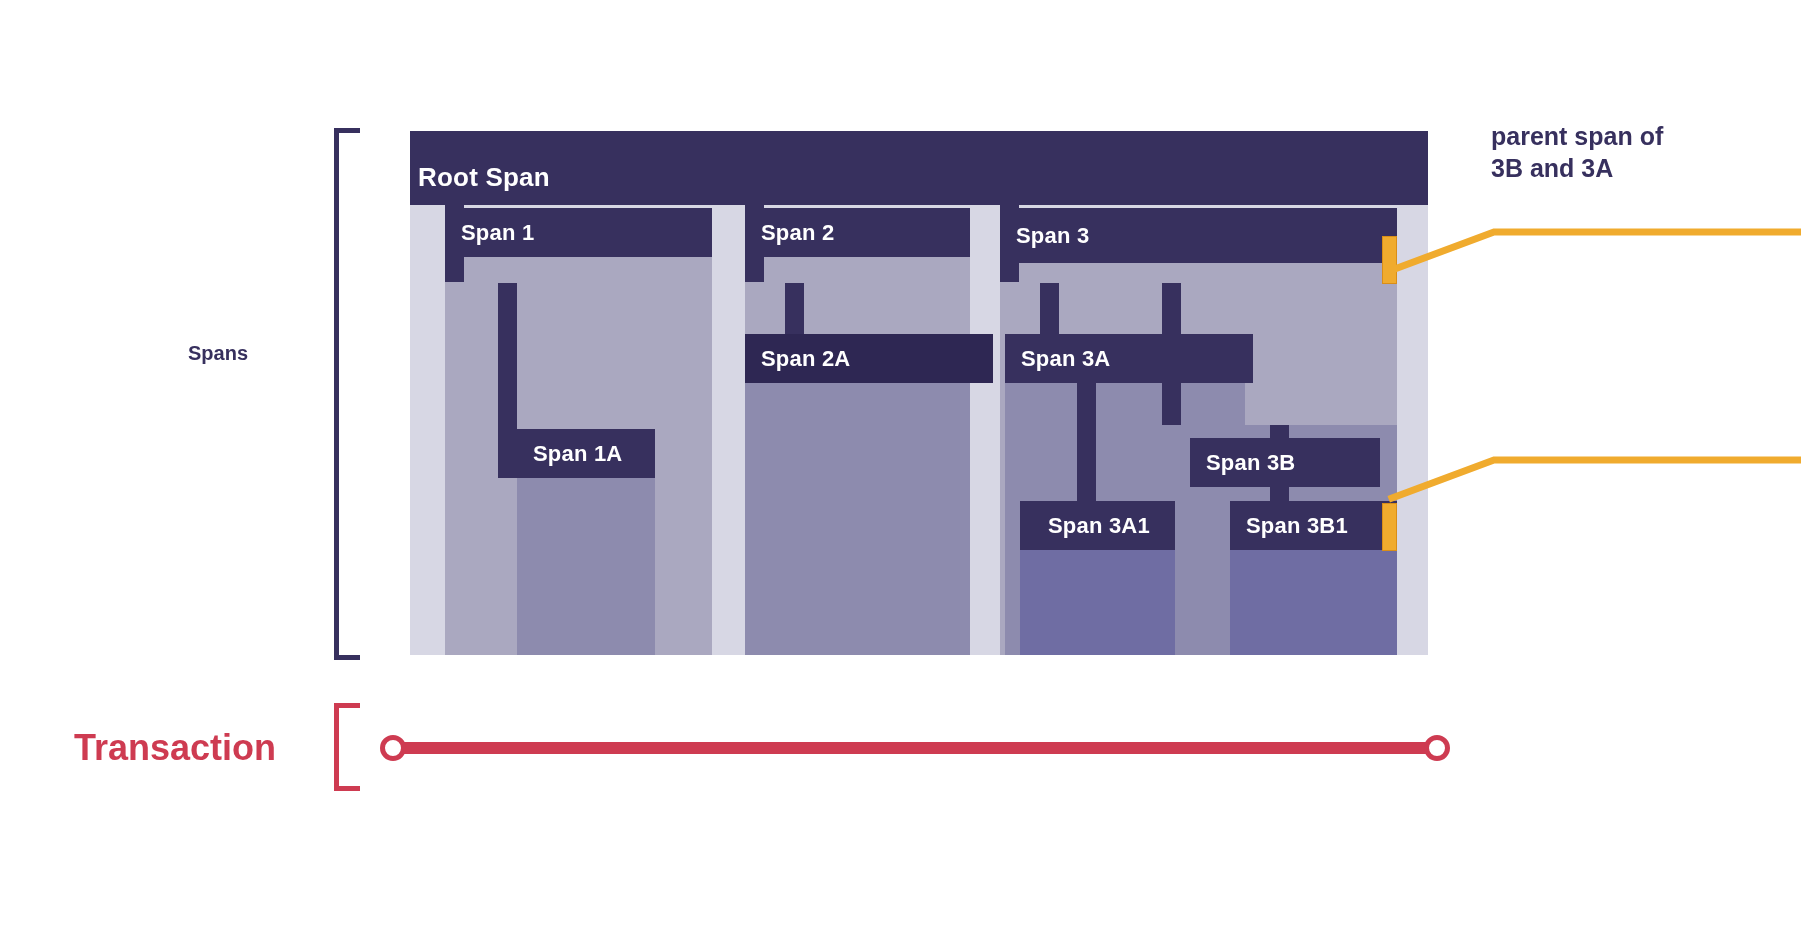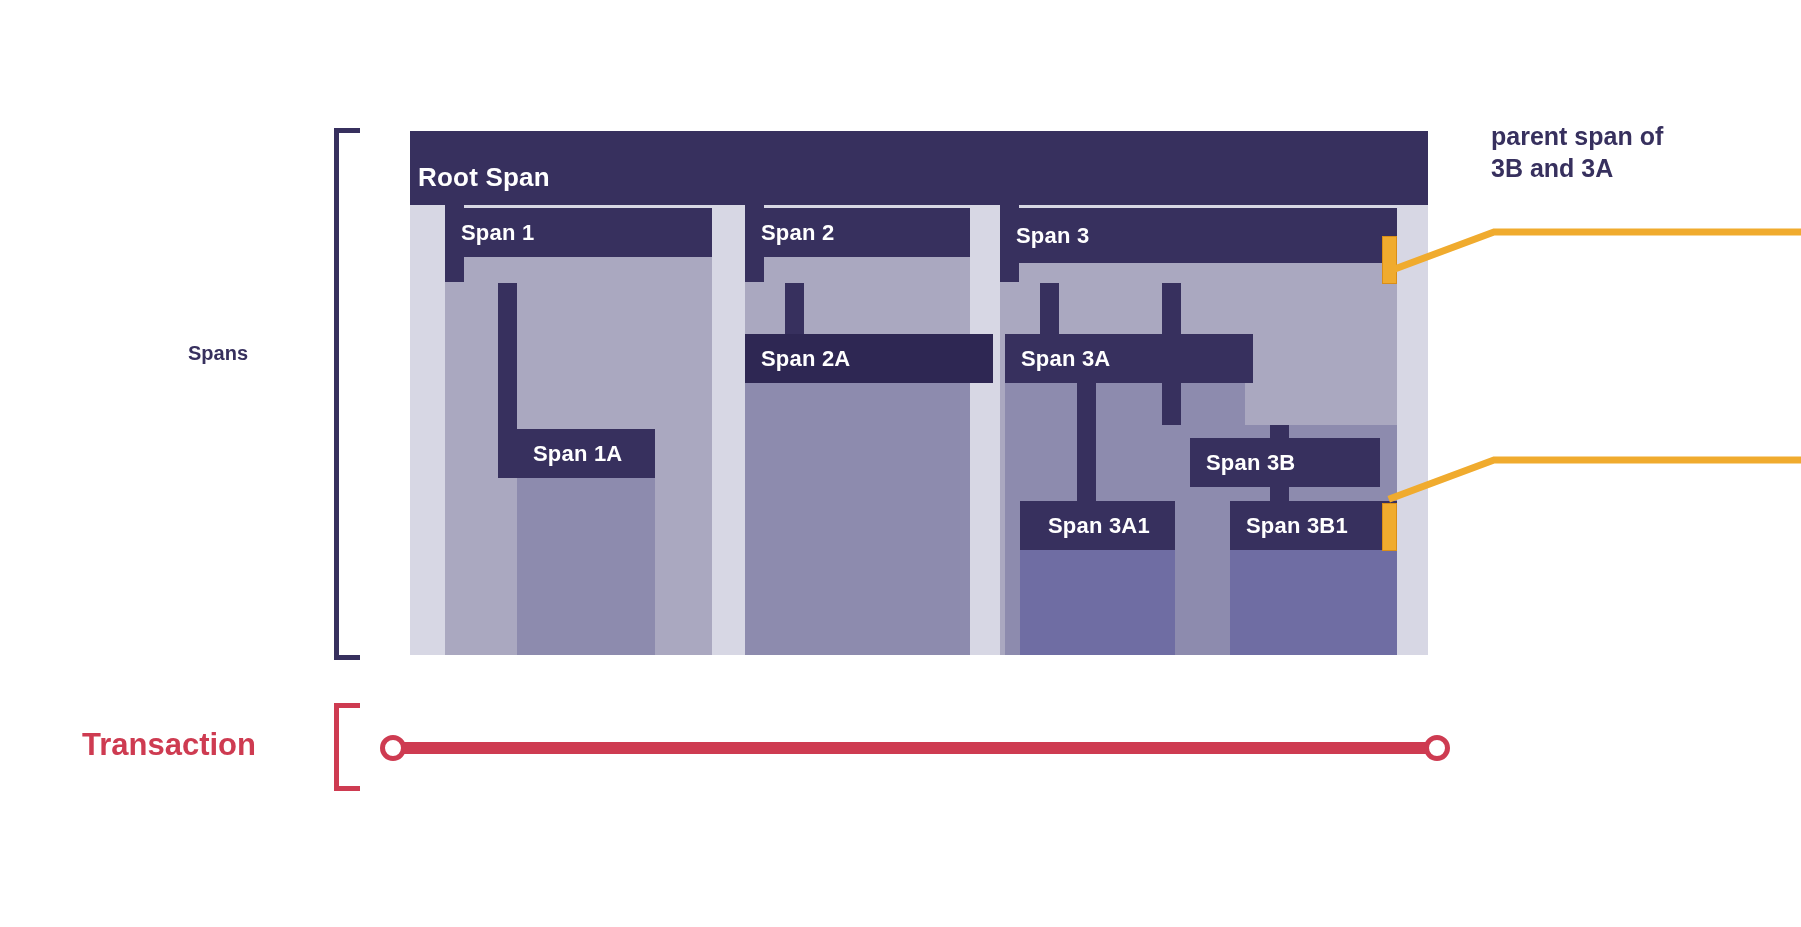--- a/index.html
+++ b/index.html
@@ -15,21 +15,21 @@
   .abs { position: absolute; }
 
   
   .axis-label {
     position: absolute;
     font-weight: bold;
     color: #37305e;
     white-space: nowrap;
   }
   #spans-label   { font-size: 20px; left: 188px; top: 342px; }
-  #txn-label     { font-size: 31px; left: 82px;  top: 727px; color: #ce3b51; }
+  #txn-label     { font-size: 36px; left: 74px;  top: 727px; color: #ce3b51; }
 
   
   .bracket { position: absolute; }
   .bracket .v { position: absolute; width: 5px; top: 0; bottom: 0; left: 0; }
   .bracket .t { position: absolute; height: 5px; left: 0; top: 0; }
   .bracket .b { position: absolute; height: 5px; left: 0; bottom: 0; }
 
   #spans-bracket { left: 334px; top: 128px; width: 26px; height: 532px; }
   #spans-bracket .v,
   #spans-bracket .t,

